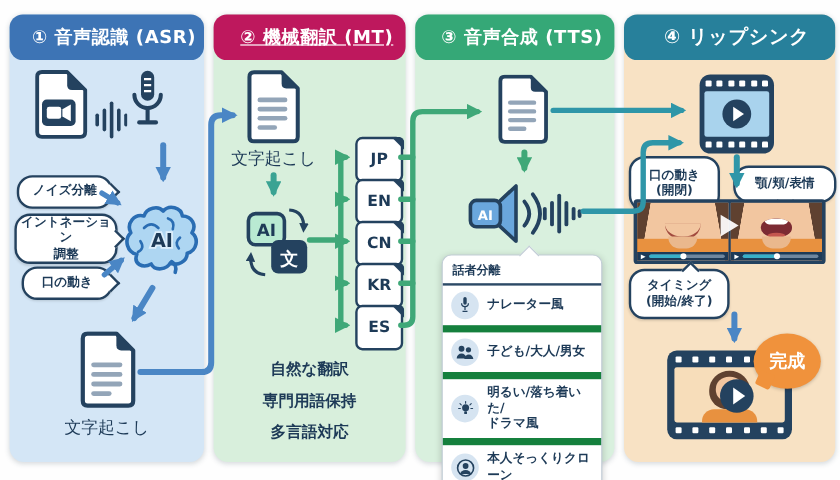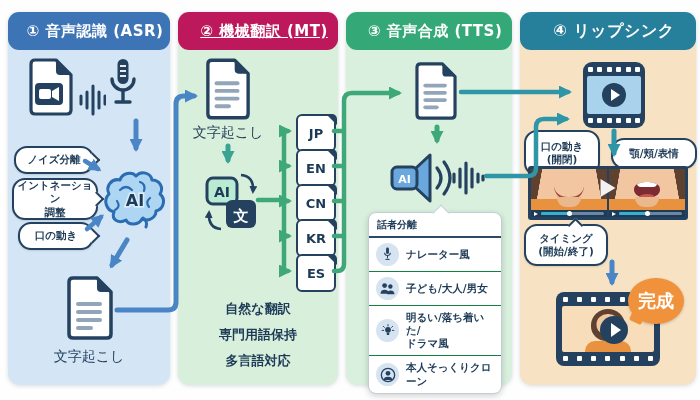--- a/index.html
+++ b/index.html
@@ -40,21 +40,21 @@
 
   .features{position:absolute;left:6px;width:148px;top:284px;text-align:center;}
   .features div{font-weight:bold;font-size:13px;line-height:26px;color:#1d3a57;}
 
   
   .voice-card{position:absolute;left:22px;top:200px;width:132px;background:#fff;border:1px solid #c2cdd6;
     border-radius:8px;box-shadow:0 2px 6px rgba(0,0,0,.18);}
   .voice-card .pointer{position:absolute;top:-6px;left:66px;width:11px;height:11px;background:#fff;
     border-top:1px solid #c2cdd6;border-left:1px solid #c2cdd6;transform:rotate(45deg);}
   .vc-header{font-size:10px;font-weight:bold;color:#1d3a57;padding:5px 8px 4px;border-bottom:2px solid #2c4a66;}
-  .vc-row{display:flex;align-items:center;gap:7px;padding:5px 7px;border-bottom:1px solid #15803d;}
+  .vc-row{display:flex;align-items:center;gap:7px;padding:5px 7px;border-bottom:6px solid #15803d;}
   .vc-row:last-child{border-bottom:none;}
   .vc-icon{flex:0 0 23px;width:23px;height:23px;border-radius:50%;background:#d6e4f1;display:flex;align-items:center;justify-content:center;}
   .vc-label{font-size:10.5px;font-weight:bold;color:#1d3a57;line-height:1.25;}
 
   
   .film{position:absolute;left:63px;top:50px;width:62px;height:66px;background:#24425f;border-radius:9px;padding:5px 4px;box-sizing:border-box;
     display:flex;flex-direction:column;justify-content:space-between;}
   .sprockets{display:flex;justify-content:space-between;padding:0 1px;}
   .sprockets i{width:5px;height:5px;background:#fff;border-radius:1px;}
   .film-screen{height:38px;background:#a9d3ed;border-radius:2px;position:relative;}
@@ -85,21 +85,21 @@
   .final-film{position:absolute;left:36px;top:280px;width:104px;height:74px;background:#24425f;border-radius:8px;padding:5px 6px;box-sizing:border-box;
     display:flex;flex-direction:column;justify-content:space-between;}
   .final-screen{height:46px;background:#f7ddba;border-radius:2px;position:relative;overflow:hidden;}
   .f-hair{position:absolute;left:50%;top:3px;transform:translateX(-50%);width:34px;height:32px;background:#5f4130;border-radius:50% 50% 45% 45%;}
   .f-face{position:absolute;left:50%;top:8px;transform:translateX(-50%);width:23px;height:21px;background:#f2c6a0;border-radius:48%;}
   .f-body{position:absolute;bottom:-4px;left:50%;transform:translateX(-50%);width:46px;height:15px;background:#e8913f;border-radius:10px 10px 0 0;}
   .f-play{position:absolute;left:57%;top:52%;transform:translate(-50%,-50%);width:28px;height:28px;background:#24425f;border-radius:50%;}
   .f-play:after{content:"";position:absolute;left:11px;top:7px;border-left:10px solid #fff;border-top:7px solid transparent;border-bottom:7px solid transparent;}
 
   .badge{position:absolute;left:108px;top:266px;width:56px;height:46px;background:#f0923c;border-radius:50%;z-index:5;
-    display:flex;align-items:center;justify-content:center;color:#fff;font-weight:bold;font-size:18px;box-shadow:0 1px 3px rgba(0,0,0,.2);}
+    display:flex;align-items:center;justify-content:center;color:#fff;font-weight:bold;font-size:15px;box-shadow:0 1px 3px rgba(0,0,0,.2);}
   .badge:after{content:"";position:absolute;left:3px;bottom:1px;width:13px;height:13px;background:#f0923c;border-radius:2px;transform:rotate(25deg);}
 
   #arrows{position:absolute;left:0;top:0;z-index:4;pointer-events:none;}
 </style>
 </head>
 <body>
 
 <div id="stage">
 
   <div class="panel" id="panel-asr">

